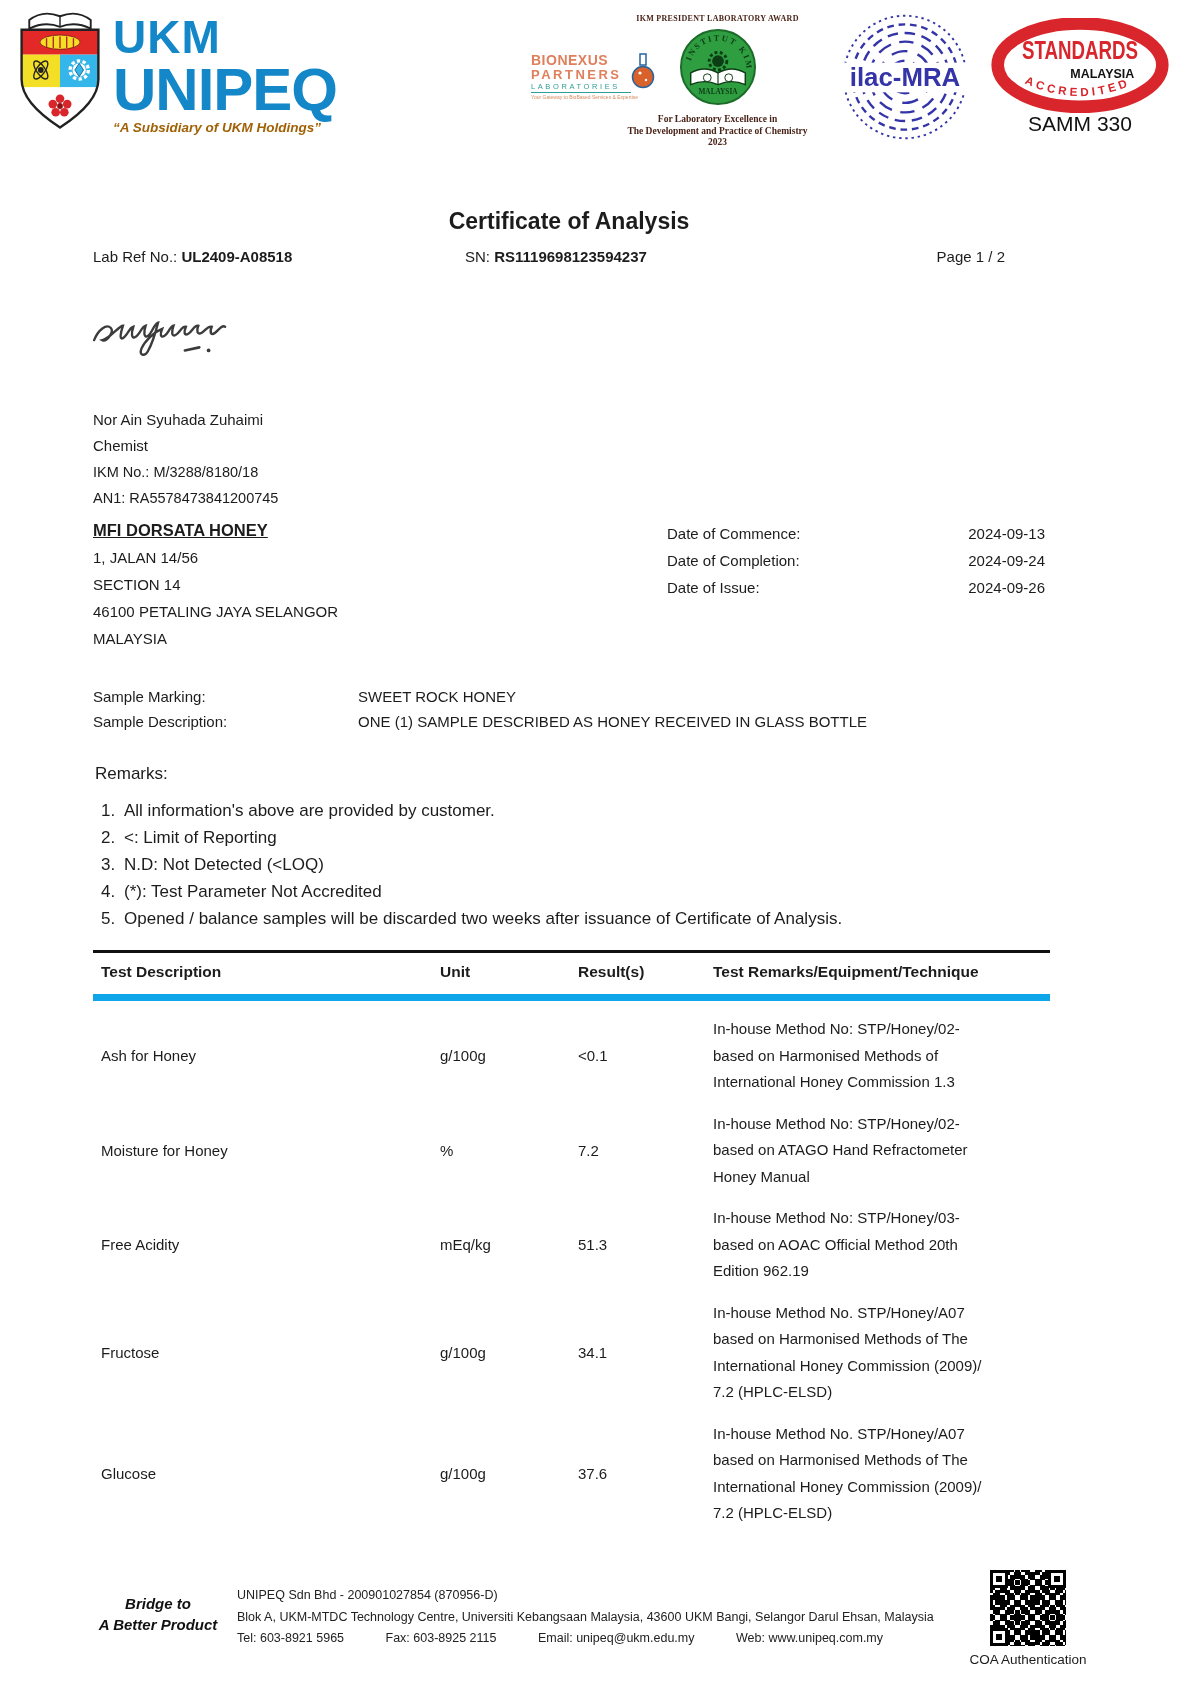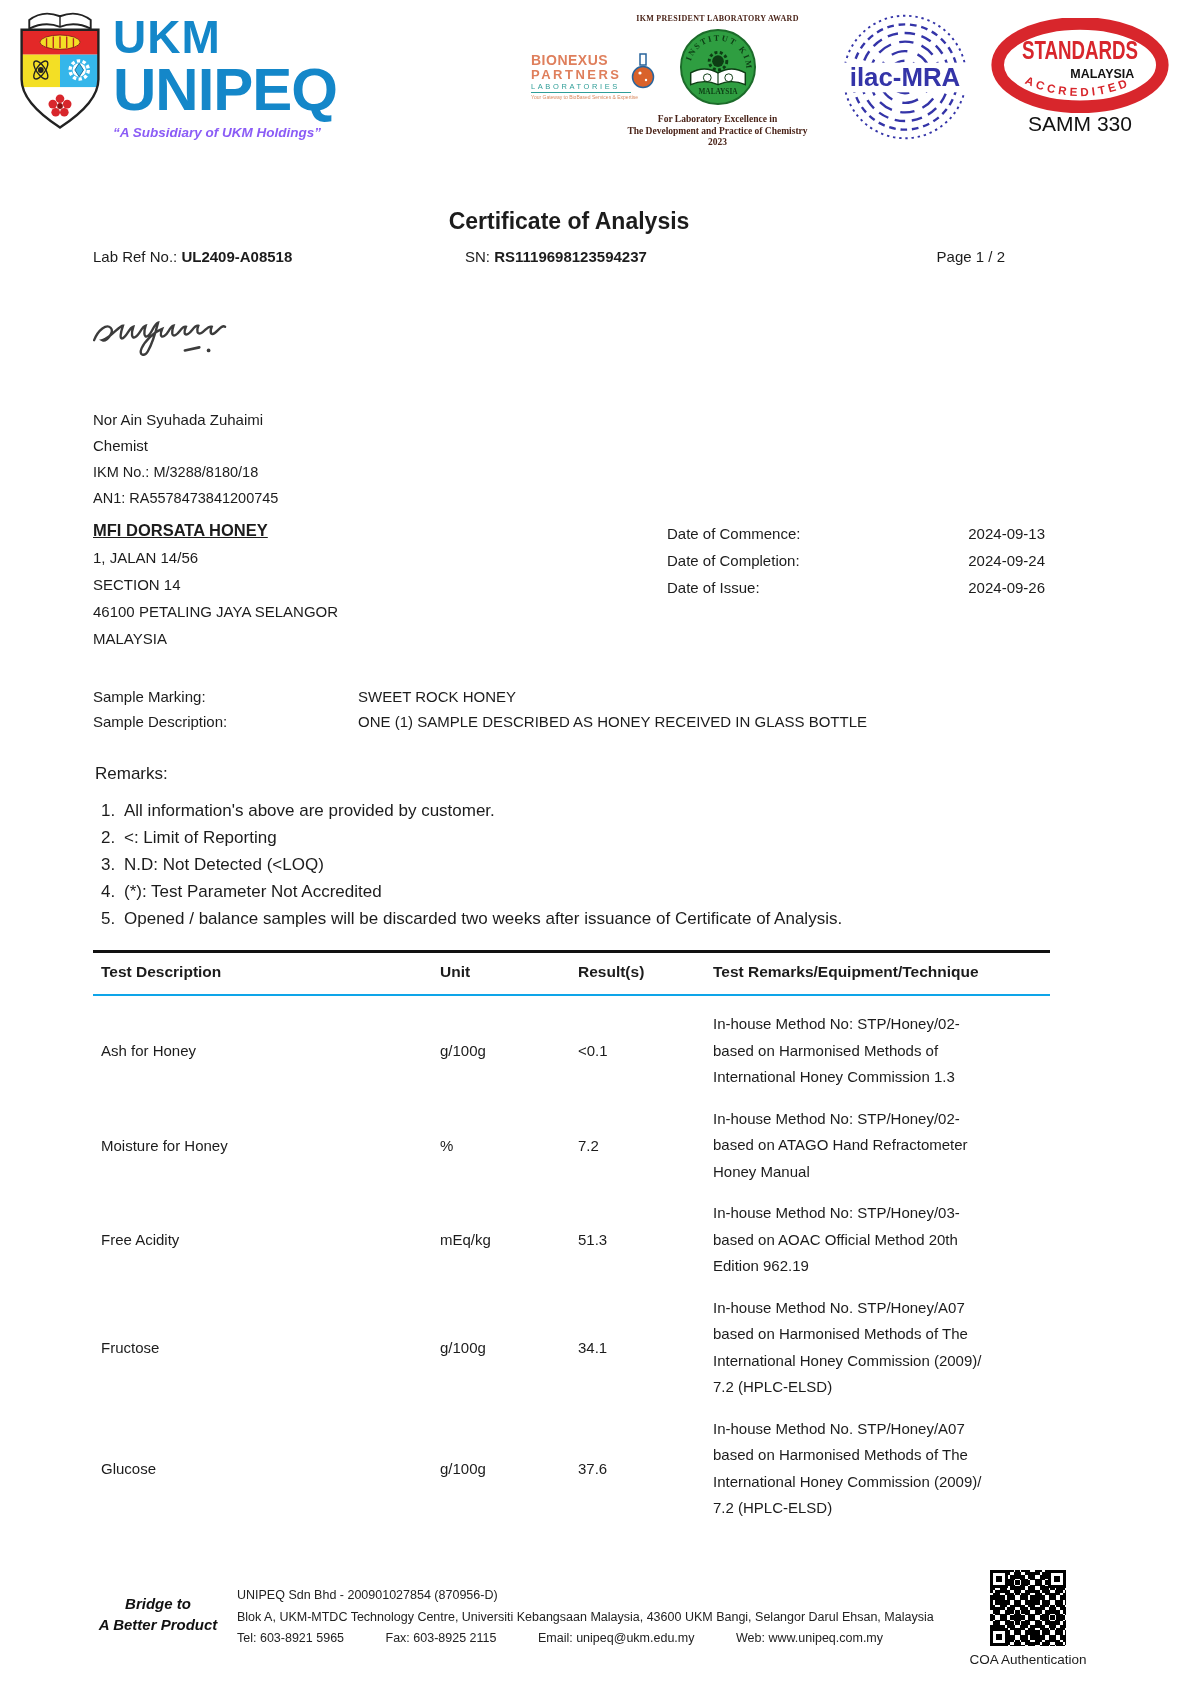--- a/index.html
+++ b/index.html
@@ -4,21 +4,21 @@
 <style>
   html,body{margin:0;padding:0;background:#9a9a9a;}
   .page{position:relative;width:1200px;height:1696px;margin:0 auto;background:#fff;
         font-family:"Liberation Sans",sans-serif;color:#1c1c1c;overflow:hidden;}
 
   
   .crest{position:absolute;left:12px;top:4px;}
   .ukm-text{position:absolute;left:113px;top:16px;color:#1487c9;}
   .ukm-text .l1{font-size:46px;font-weight:bold;line-height:.95;letter-spacing:1px;}
   .ukm-text .l2{font-size:60px;font-weight:bold;line-height:1;letter-spacing:-1px;}
-  .ukm-text .tag{font-size:13.5px;font-weight:bold;font-style:italic;color:#8b5cf6;margin-top:5px;letter-spacing:0;}
+  .ukm-text .tag{font-size:13.5px;font-weight:bold;font-style:italic;color:#a16207;letter-spacing:0;}
 
   .bionexus{position:absolute;left:531px;top:53px;width:100px;line-height:1.05;}
   .bx1{font-size:14px;font-weight:bold;color:#df7f5c;letter-spacing:.5px;}
   .bx2{font-size:13px;font-weight:bold;color:#df7f5c;letter-spacing:2.5px;}
   .bx3{font-size:7.5px;color:#2f9e98;letter-spacing:2.6px;border-bottom:1px solid #2f9e98;padding:2px 0 1px;}
   .bx4{font-size:5px;color:#d98a5f;white-space:nowrap;padding-top:2px;}
   .flask{position:absolute;right:-24px;top:0;}
 
   .ikm-award{position:absolute;left:595px;top:14px;width:245px;text-align:center;
              font-family:"Liberation Serif",serif;color:#4a2318;}
@@ -54,21 +54,21 @@
   .sample .row{display:flex;}
   .sample .lbl{width:265px;}
 
   
   .remarks{position:absolute;left:95px;top:764px;font-size:17px;}
   .remarks ol{margin:13px 0 0;padding-left:25px;}
   .remarks li{line-height:27px;padding-left:4px;}
 
   
   .rtable{position:absolute;left:93px;top:950px;width:957px;}
-  .thead{display:flex;border-top:3px solid #111;border-bottom:2px solid #0ea5e9;
+  .thead{display:flex;border-top:3px solid #111;border-bottom:7px solid #0ea5e9;
          padding:10px 0 13px;font-size:15.5px;font-weight:bold;}
   .c1{width:347px;padding-left:8px;box-sizing:border-box;}
   .c2{width:138px;}
   .c3{width:135px;}
   .c4{flex:1;}
   .trow{display:flex;padding-top:15px;font-size:15px;}
   .trow .c1,.trow .c2,.trow .c3{display:flex;align-items:center;}
   .trow .c4{line-height:26.5px;}
 
   

